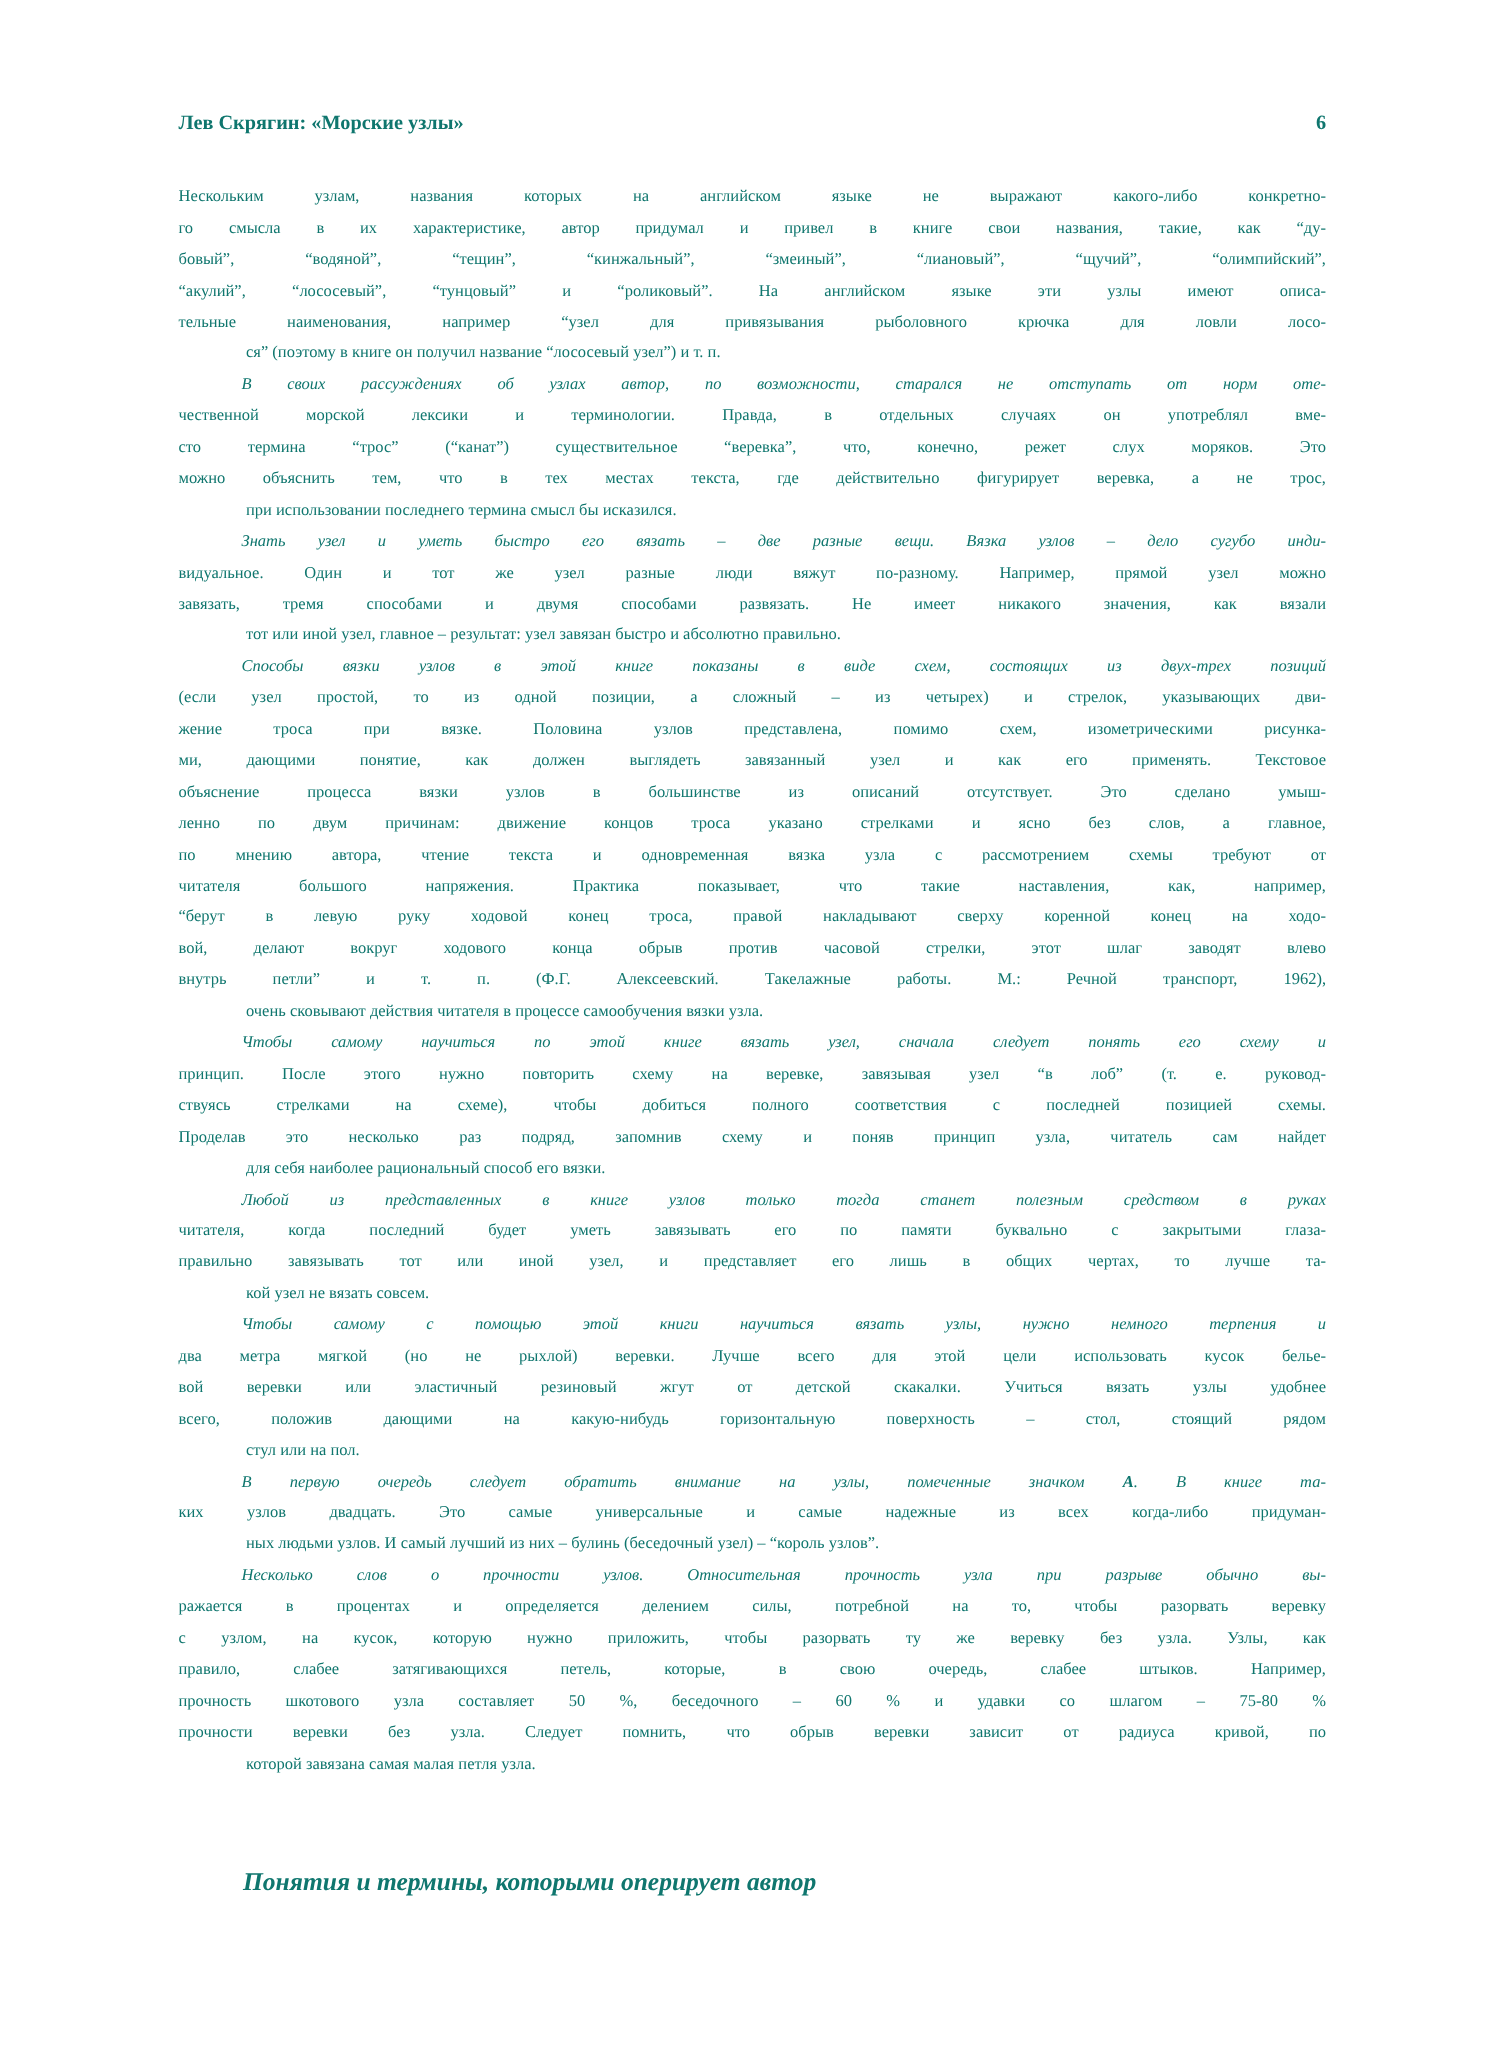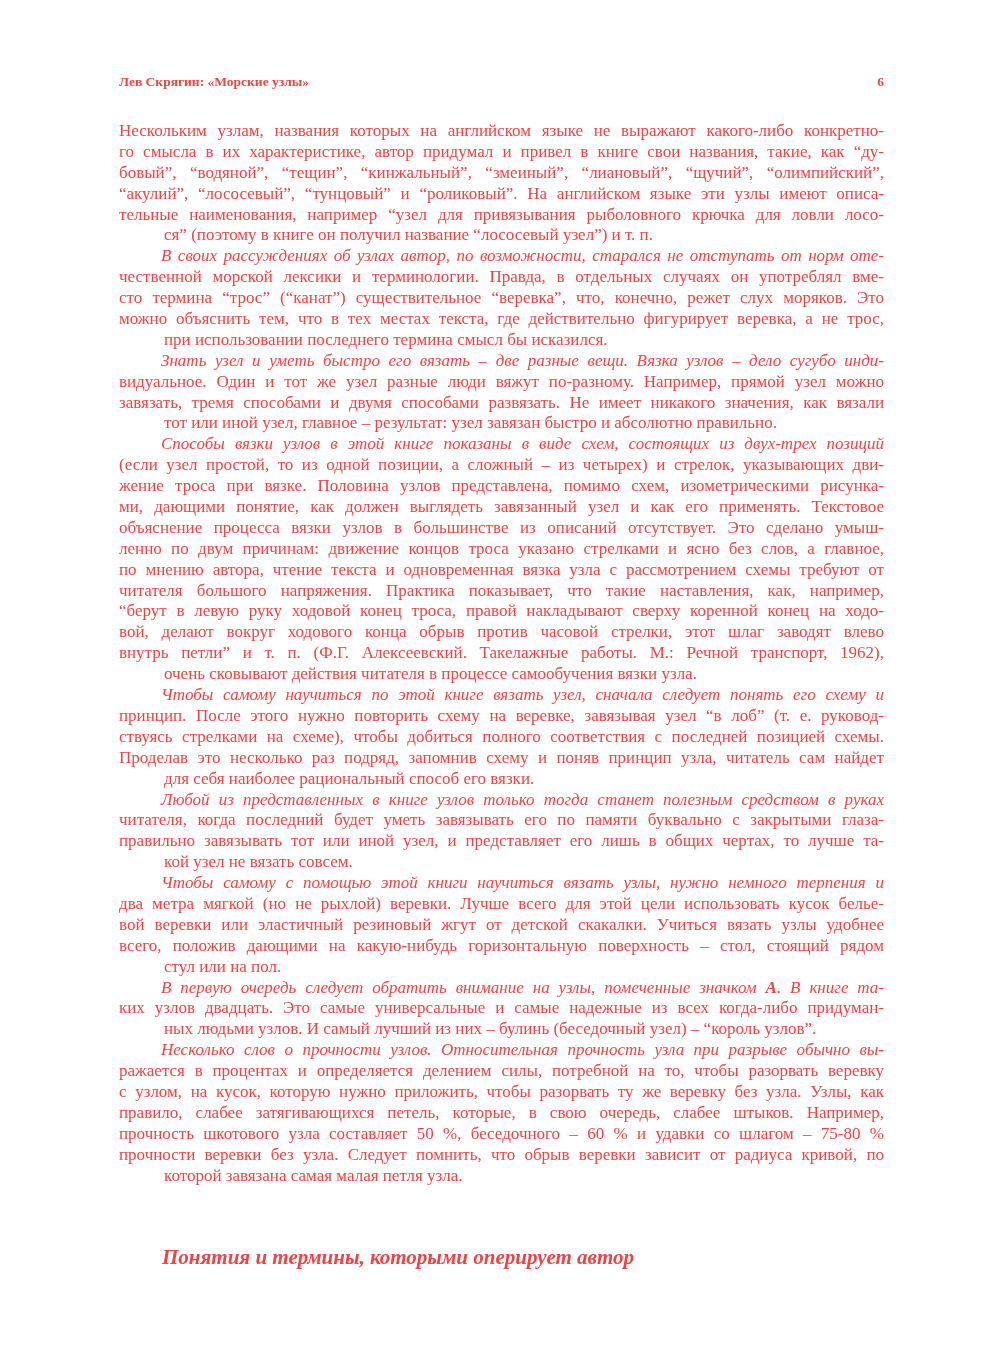--- a/index.html
+++ b/index.html
@@ -1,36 +1,36 @@
 <!DOCTYPE html>
 <html><head>
   <meta charset="utf-8">
   <style>
     html, body { margin: 0; padding: 0; background: #ffffff; }
     body { width: 1000px; height: 1366px; position: relative; overflow: hidden; }
     .page {
       position: absolute; left: 0; top: 0; width: 1000px; height: 1366px;
-      font-family: "Liberation Serif", "DejaVu Serif", serif; color: #ef4444;
+      font-family: "Liberation Serif", "DejaVu Serif", serif; color: #0f766e;
     }
     .header {
       position: absolute; left: 119px; top: 73px; width: 765px;
       font-weight: bold; font-size: 13.5px; line-height: 18px;
     }
     .header .title { position: absolute; left: 0; top: 0; white-space: nowrap; }
     .header .pageno { position: absolute; right: 0; top: 0; }
     .body {
       position: absolute; left: 119px; top: 121px; width: 765px;
-      font-size: 17px; line-height: 20.9px;
+      font-size: 11px; line-height: 20.9px;
     }
     .line { display: block; white-space: nowrap; text-align: justify; text-align-last: justify; height: 20.9px; }
     .line.last { text-align-last: left; margin-left: 45px; }
     .line.indent { padding-left: 42px; font-style: italic; }
     .heading {
       position: absolute; left: 162px; top: 1245px;
-      font-weight: bold; font-style: italic; font-size: 21px; white-space: nowrap;
+      font-weight: bold; font-style: italic; font-size: 17px; white-space: nowrap;
     }
   </style>
 </head>
 <body>
 
 <div class="page">
   <div class="header">
     <span class="title">Лев Скрягин: «Морские узлы»</span>
     <span class="pageno">6</span>
   </div>

